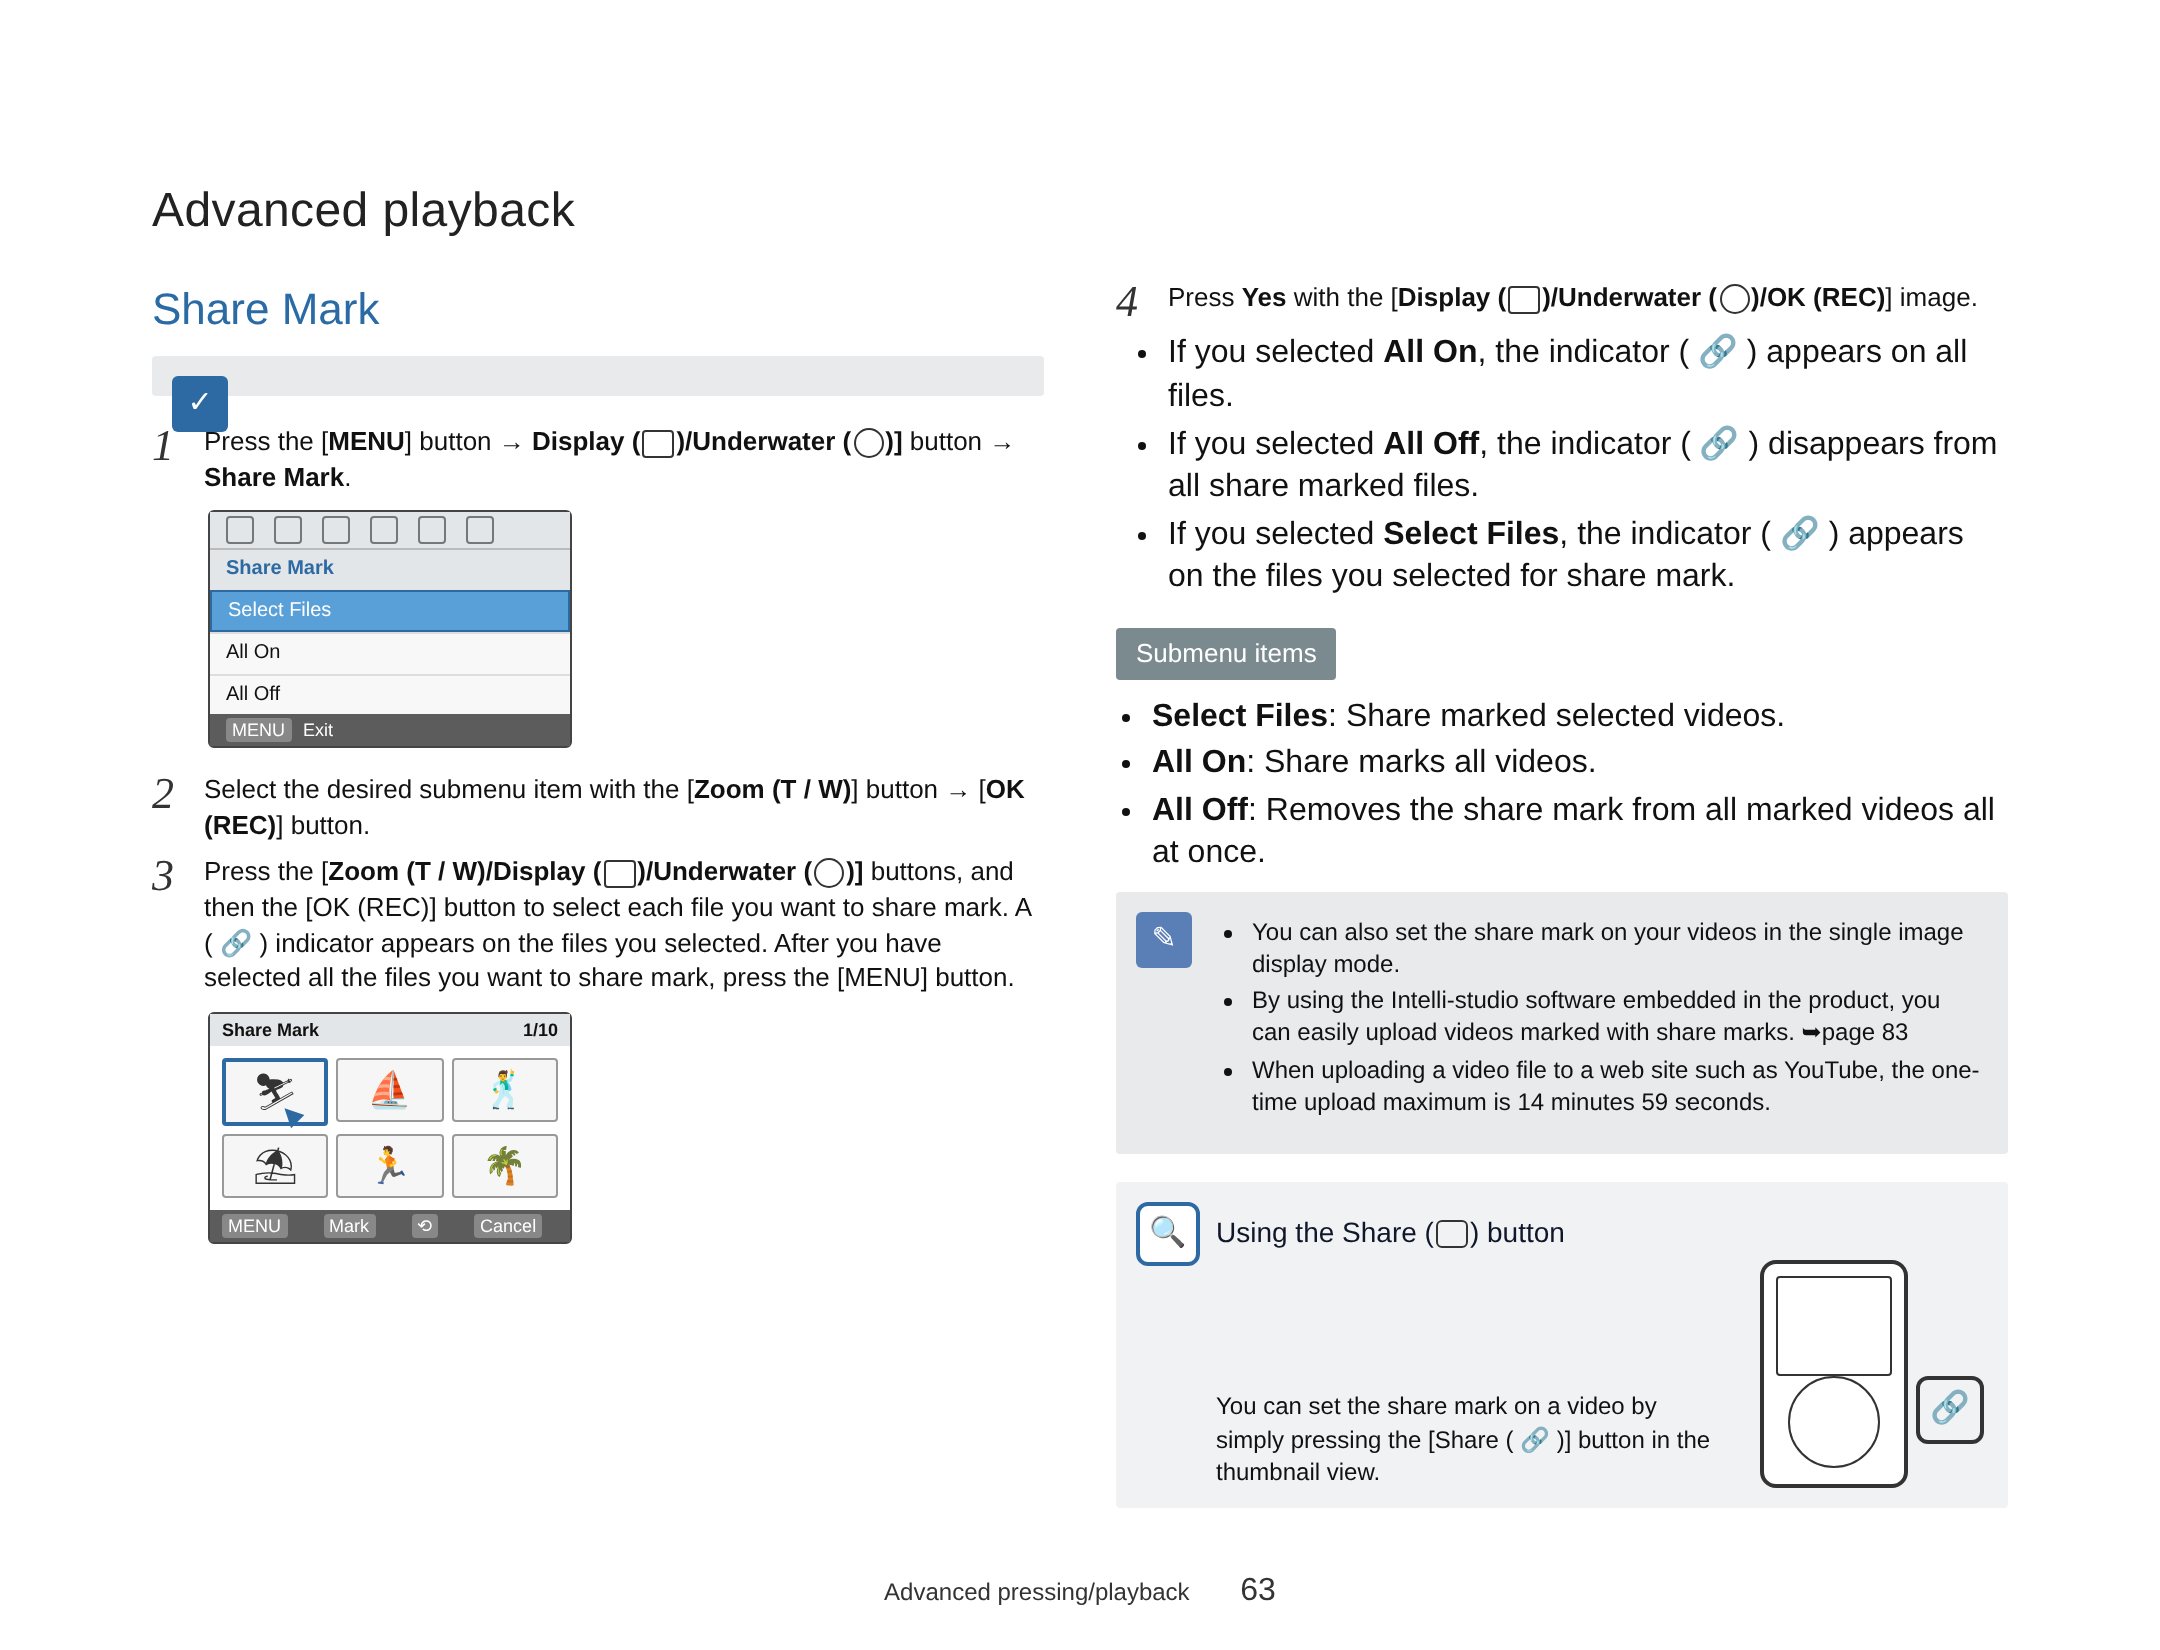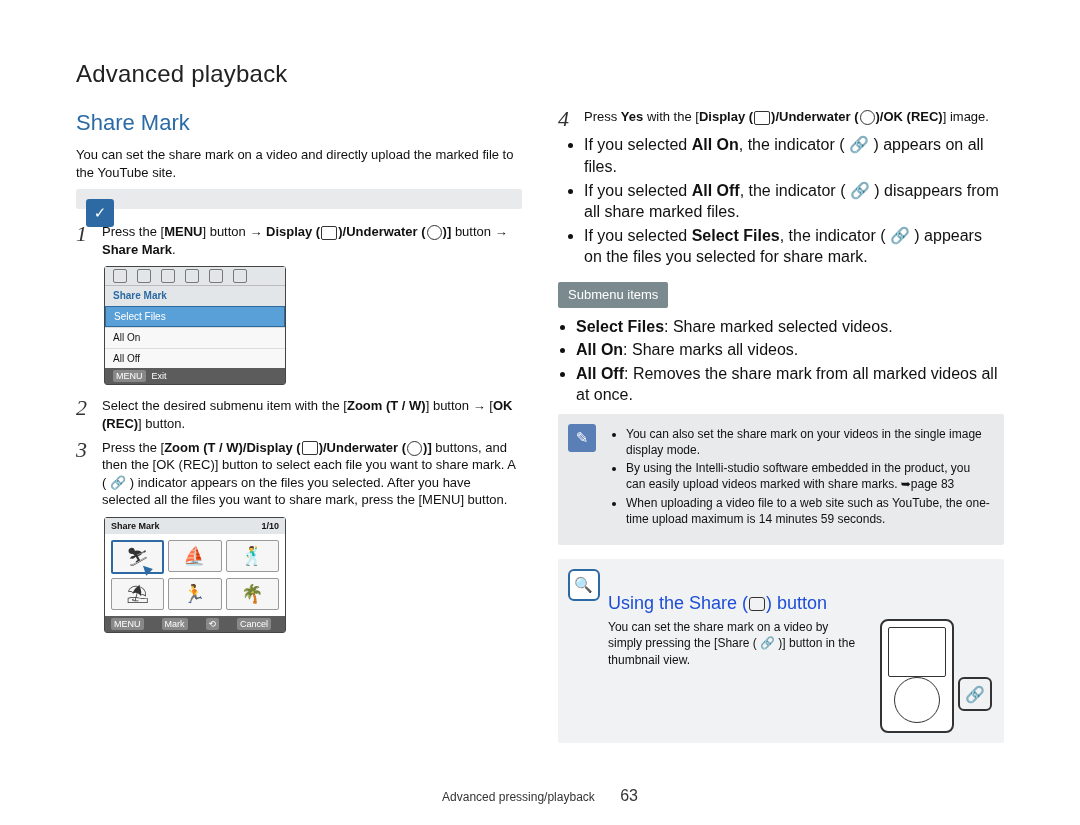--- a/index.html
+++ b/index.html
@@ -1,36 +1,36 @@
 <!DOCTYPE html>
 <html><head>
 <meta charset="utf-8">
 <style>
   html,body{margin:0;padding:0;background:#fff;color:#111;font-family:Arial,Helvetica,sans-serif;font-size:13px;line-height:1.35}
-  .page{width:1080px;height:825px;position:relative;box-sizing:border-box;padding:58px 76px 30px 76px}
+  .page{width:1080px;height:825px;position:relative;box-sizing:border-box;padding:90px 76px 30px 76px}
   .page-title{font-size:24px;font-weight:400;color:#222;margin:0 0 18px 0;letter-spacing:.2px}
   .cols{display:flex;gap:36px}
   .col{flex:1;min-width:0}
   .section-heading{font-size:22px;color:#2a6aa5;font-weight:400;margin:0 0 8px 0}
   p{margin:0 0 8px 0}
   ul{margin:2px 0 8px 0;padding-left:18px}
   li{margin:0 0 2px 0}
   .note-box{background:#e9eaec;border-radius:2px;padding:10px 12px 10px 50px;position:relative;font-size:12px;margin:8px 0 14px 0}
   .note-icon{position:absolute;left:10px;top:10px;width:28px;height:28px;border-radius:3px;display:flex;align-items:center;justify-content:center;color:#fff;font-size:15px;font-family:Georgia,serif}
   .note-icon.check{background:#2d6aa3}
   .note-icon.pencil{background:#5a7fb7}
   .note-icon.mag{background:#fff;border:2px solid #2d6aa3;color:#2d6aa3;border-radius:6px}
   .step{display:flex;margin:6px 0 4px 0;gap:10px}
   .step-num{font-family:Georgia,'Times New Roman',serif;font-size:22px;font-style:italic;color:#333;min-width:16px;line-height:1}
   .step-body{flex:1}
   .sub-bullets{font-size:16px;padding-left:26px}
   .sub-bullets li{list-style:disc}
   .submenu-chip{display:inline-block;background:#7b8a8f;color:#fff;padding:4px 10px;border-radius:2px;font-size:13px;margin:6px 0 6px 0}
-  .using-heading{color:#1d4ed8;font-size:18px;margin:22px 0 4px 0}
-  .using-row{display:flex;gap:24px;align-items:flex-start}
+  .using-heading{color:#0f172a;font-size:14px;margin:6px 0 4px 0}
+  .using-row{display:flex;gap:24px;align-items:flex-end}
   .using-text{flex:1;font-size:12px}
   .footer{position:absolute;left:0;right:0;bottom:18px;text-align:center;font-size:12px;color:#333}
   .footer .pnum{font-size:16px;margin-left:22px}
   b{font-weight:700}
   .inline-icon{display:inline-flex;width:14px;height:12px;border:1px solid #333;border-radius:2px;vertical-align:middle;margin:0 1px}
   .inline-icon.underwater{border-radius:50%;width:13px;height:13px}
   .inline-icon.share{border-radius:3px}
   
   .ui-menu{width:180px;border:1px solid #444;border-radius:3px;background:#f8f8f8;margin:8px 0 12px 28px;box-shadow:0 1px 0 #999 inset}
   .ui-menu .iconstrip{height:18px;background:#e3e6e8;border-bottom:1px solid #bbb;display:flex;gap:10px;padding:0 8px;align-items:center}
@@ -60,21 +60,20 @@
 </head>
 <body>
 
 <div class="page">
   <h1 class="page-title">Advanced playback</h1>
 
   <div class="cols">
 
     <div class="col">
       <h2 class="section-heading">Share Mark</h2>
-      <p>You can set the share mark on a video and directly upload the marked file to the YouTube site.</p>
 
       <div class="note-box">
         <div class="note-icon check">✓</div>
       </div>
 
       <div class="step">
         <div class="step-num">1</div>
         <div class="step-body">
           <span>Press the [</span><b>MENU</b><span>] button → </span><b>Display (</b><span class="inline-icon"></span><b>)/Underwater (</b><span class="inline-icon underwater"></span><b>)]</b><span> button → </span><b>Share Mark</b><span>.</span>
         </div>

